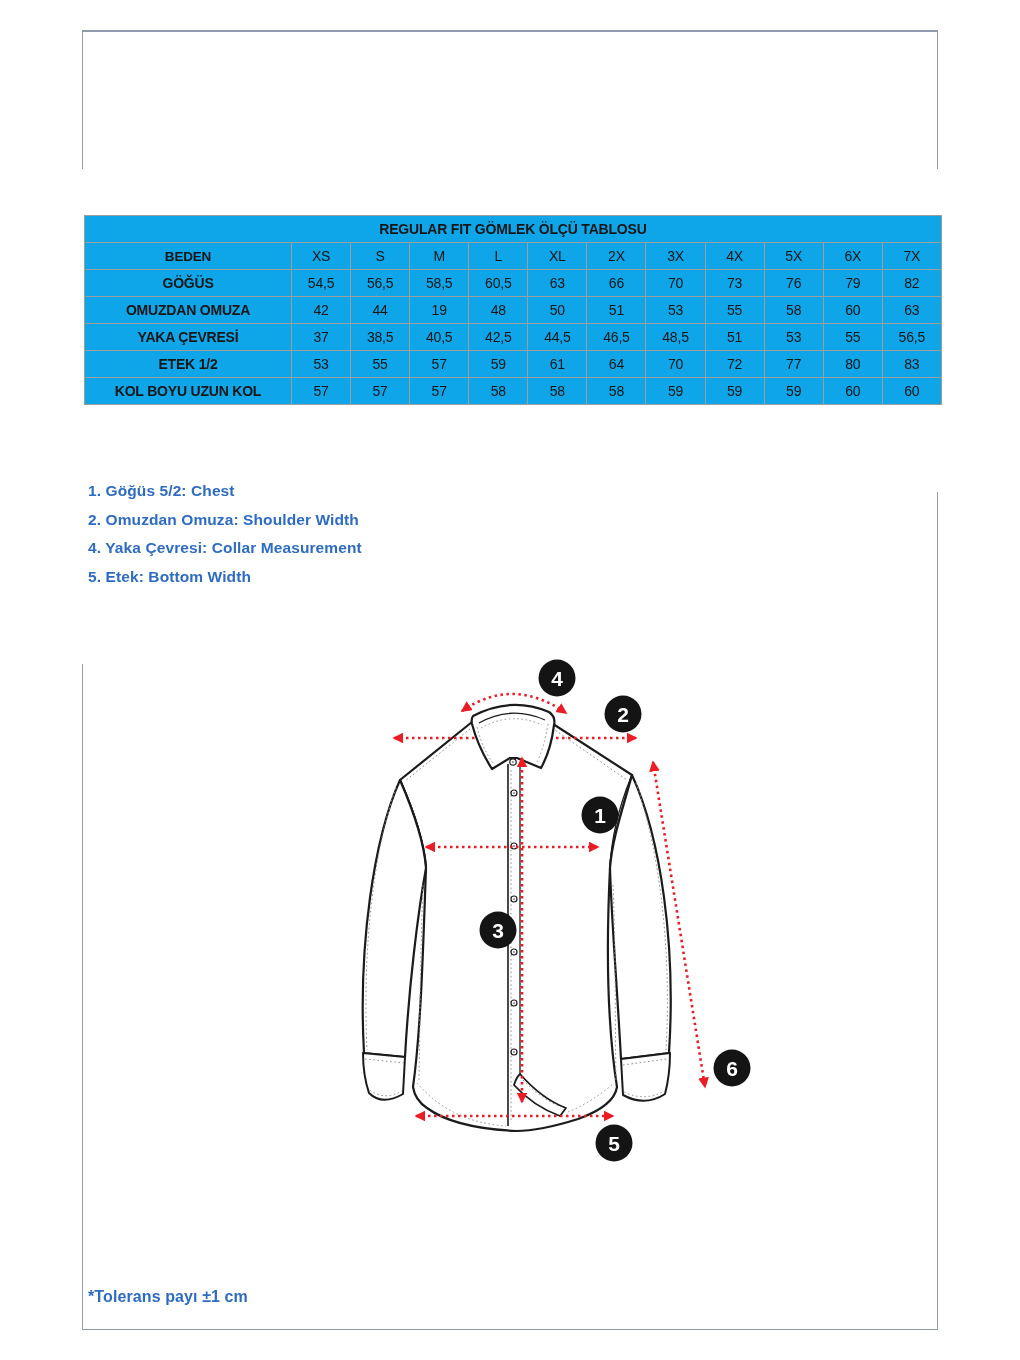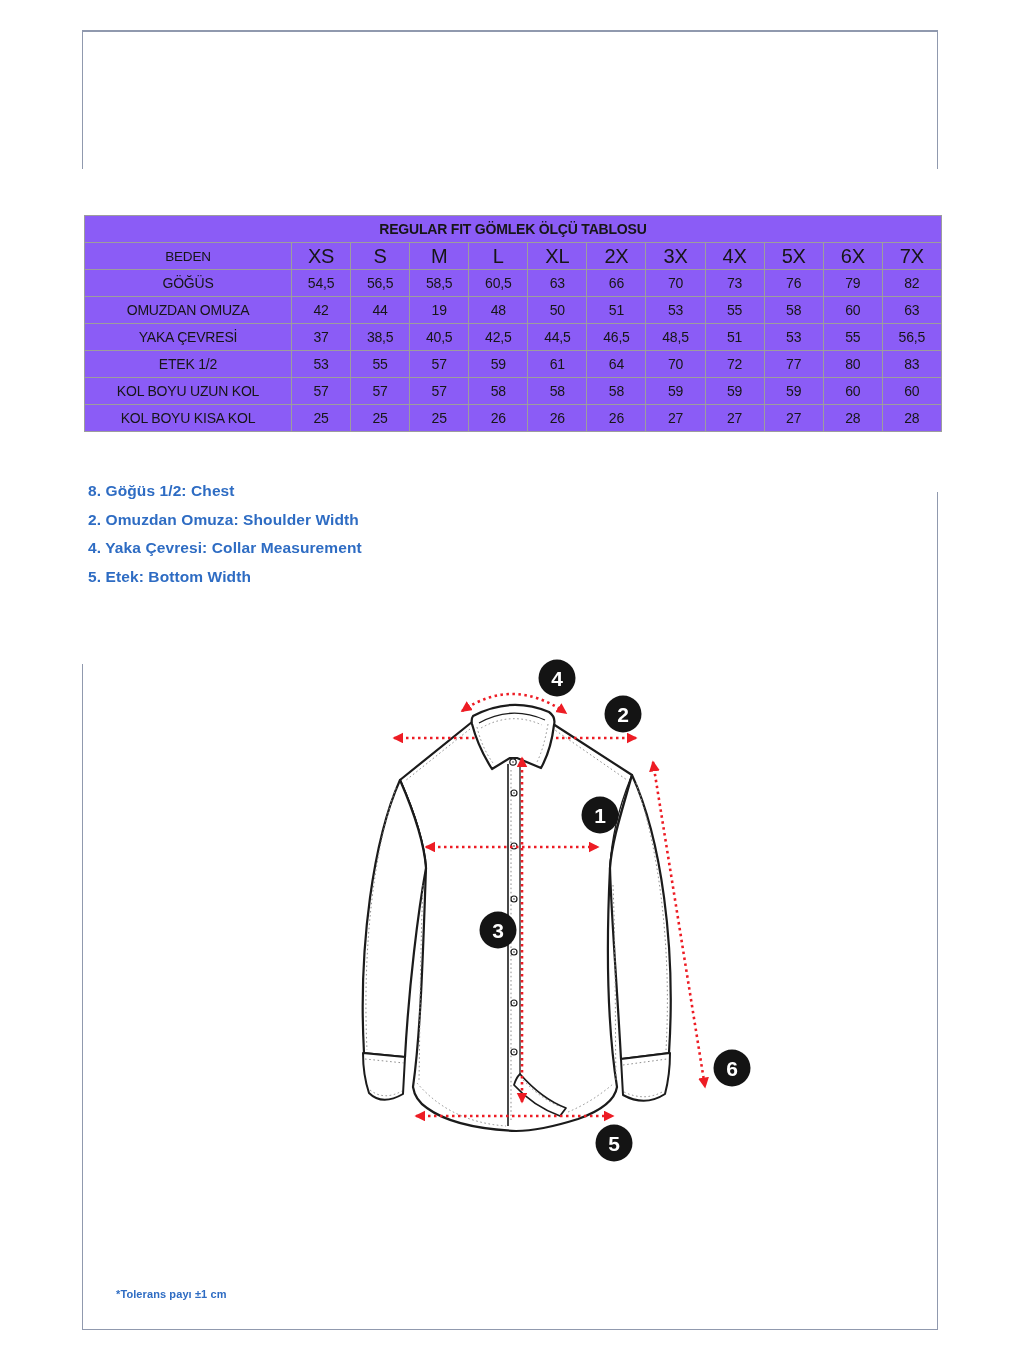--- a/index.html
+++ b/index.html
@@ -12,29 +12,29 @@
   .abs{position:absolute;}
 
   
   .top-box{left:82px;top:30px;width:854px;height:137px;background:#fff;
            border-top:2px solid var(--boxborder);
            border-left:1px solid var(--boxborder);
            border-right:1px solid var(--boxborder);}
 
   
   .table-wrap{left:84px;top:215px;width:857px;}
-  table.size{border-collapse:collapse;table-layout:fixed;width:857px;background:#8b5cf6;}
+  table.size{border-collapse:collapse;table-layout:fixed;width:857px;background:#0ea5e9;}
   table.size td{border:1px solid var(--tborder);color:#161616;
                 font-size:14px;text-align:center;padding:0;height:26px;
                 letter-spacing:-0.2px;white-space:nowrap;overflow:hidden;}
   td.title-cell{height:30px;font-size:19px;font-weight:bold;color:var(--blue);
                 letter-spacing:0.3px;}
-  td.lbl{text-align:left;padding-left:9px;font-weight:normal;font-size:13px;
+  td.lbl{text-align:left;padding-left:9px;font-weight:bold;font-size:13px;
          letter-spacing:-0.1px;}
-  tr.hdr td{font-size:20px;}
+  tr.hdr td{font-size:14px;}
   tr.hdr td.lbl{font-size:13.5px;}
 
   
   .legend{left:88px;top:477px;color:var(--legend-blue);font-size:15.5px;
           font-weight:bold;line-height:28.6px;letter-spacing:0.1px;}
 
   
   .box2-right{left:82px;top:492px;width:855px;height:837px;
               border-right:1px solid var(--boxborder);
               border-bottom:1px solid var(--boxborder);}
@@ -48,21 +48,21 @@
   .seam{fill:none;stroke:var(--seam);stroke-width:1;stroke-dasharray:1.6,2.6;}
   .btn{fill:#ffffff;stroke:var(--ink);stroke-width:1.2;}
   .btn-dot{fill:#777;stroke:none;}
   .arrow{fill:none;stroke:var(--red);stroke-width:2.6;stroke-dasharray:2.5,3.5;}
   .arrowhead{fill:var(--red);}
   .badge-circle{fill:var(--badge);stroke:none;}
   .badge-num{fill:#ffffff;font-family:"Liberation Sans",sans-serif;
              font-size:21px;font-weight:bold;text-anchor:middle;}
 
   
-  .footnote{left:116px;top:1288px;color:var(--legend-blue);font-size:11px;
+  .footnote{left:88px;top:1288px;color:var(--legend-blue);font-size:16px;
             font-weight:bold;letter-spacing:0.1px;}
 </style>
 </head>
 <body>
 
 <div class="abs top-box"></div>
 
 <div class="abs table-wrap">
   <table class="size">
     <colgroup>
@@ -152,40 +152,26 @@
           <td>57</td>
           <td>58</td>
           <td>58</td>
           <td>58</td>
           <td>59</td>
           <td>59</td>
           <td>59</td>
           <td>60</td>
           <td>60</td>
         </tr>
-        <tr>
-          <td class="lbl">KOL BOYU KISA KOL</td>
-          <td>25</td>
-          <td>25</td>
-          <td>25</td>
-          <td>26</td>
-          <td>26</td>
-          <td>26</td>
-          <td>27</td>
-          <td>27</td>
-          <td>27</td>
-          <td>28</td>
-          <td>28</td>
-        </tr>
       </tbody>
   </table>
 </div>
 
 <div class="abs legend">
-    <div>8. Göğüs 1/2: Chest</div>
+    <div>1. Göğüs 5/2: Chest</div>
     <div>2. Omuzdan Omuza: Shoulder Width</div>
     <div>4. Yaka Çevresi: Collar Measurement</div>
     <div>5. Etek: Bottom Width</div>
   </div>
 
 <div class="abs box2-right"></div>
 <div class="abs box2-left"></div>
 
 <svg class="abs diagram" viewBox="0 0 450 540" xmlns="http://www.w3.org/2000/svg">
   <defs>

